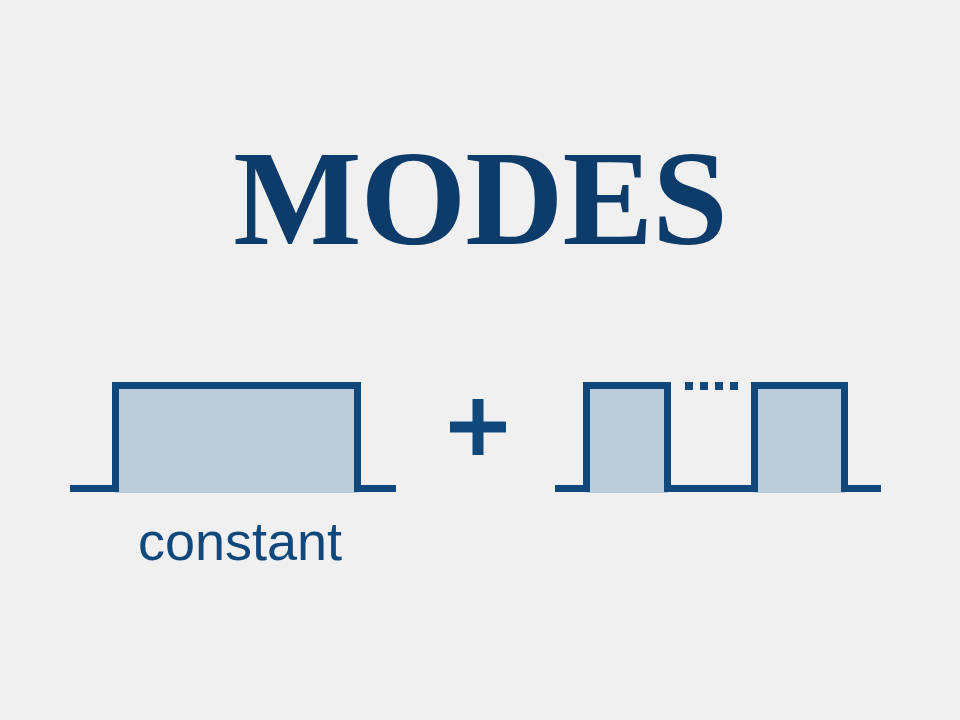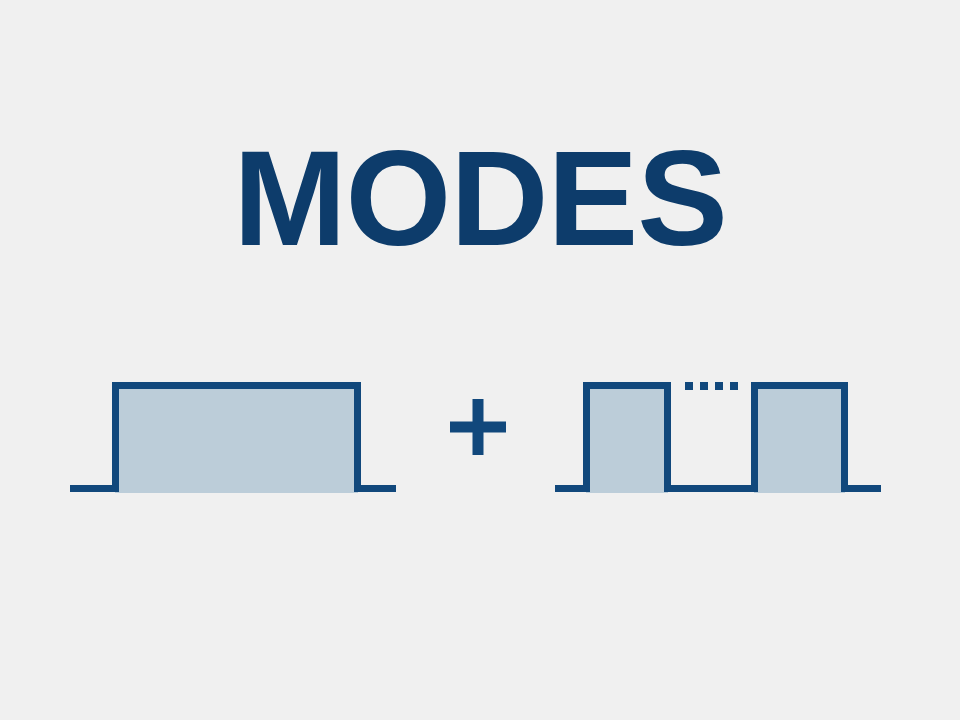--- a/index.html
+++ b/index.html
@@ -18,21 +18,21 @@
     width: 960px;
     height: 720px;
     background: #f0f0f0;
   }
   #title {
     position: absolute;
     left: 0;
     top: 128px;
     width: 960px;
     text-align: center;
-    font-family: Liberation Sans, sans-serif;
+    font-family: Liberation Serif, serif;
     font-weight: bold;
     font-size: 136px;
     line-height: 140px;
     letter-spacing: -1px;
     color: #0d3c6b;
     white-space: nowrap;
     user-select: none;
   }
   #diagram {
     position: absolute;
@@ -100,15 +100,16 @@
           <rect x="685" y="22" width="8" height="8" fill="#11487c"></rect>
           <rect x="700" y="22" width="8" height="8" fill="#11487c"></rect>
           <rect x="715" y="22" width="8" height="8" fill="#11487c"></rect>
           <rect x="730" y="22" width="8" height="8" fill="#11487c"></rect>
         </g>
       </g>
 
     </svg>
   </div>
 
+  <div id="label-constant" class="wf-label">constant</div>
 
 
 </div>
 
 </body></html>

